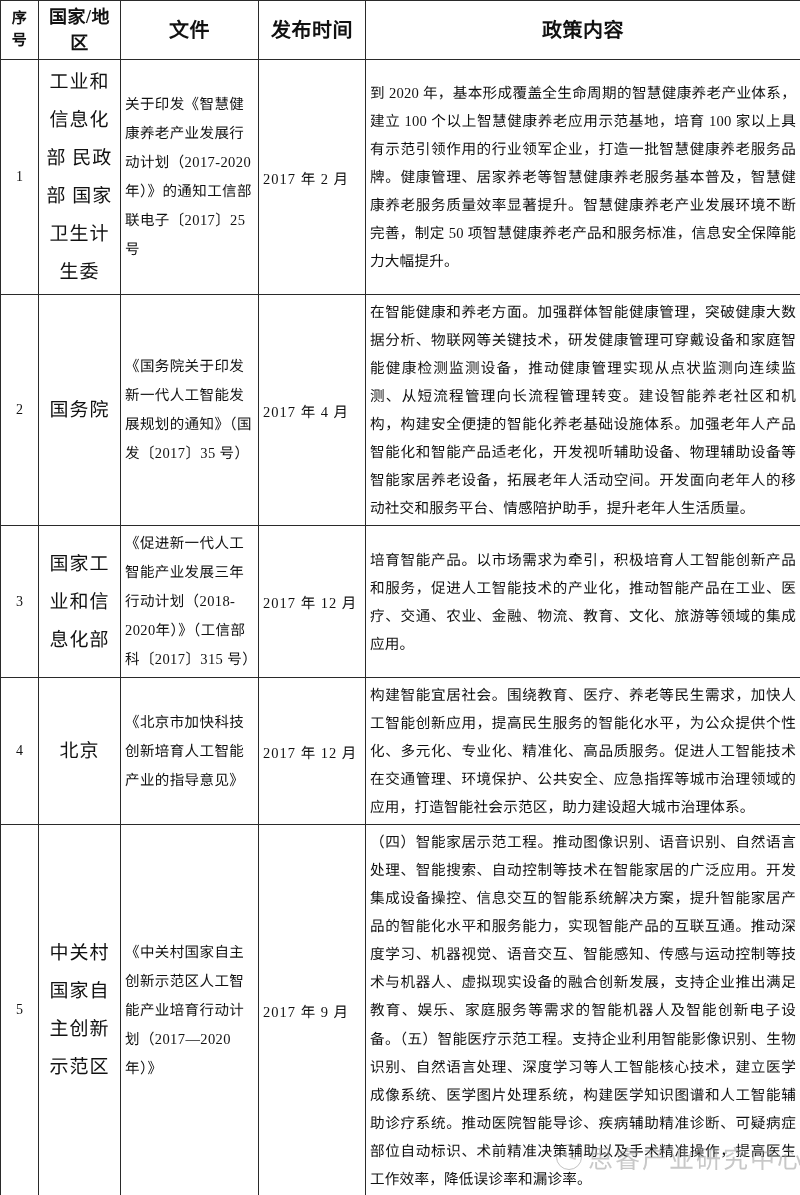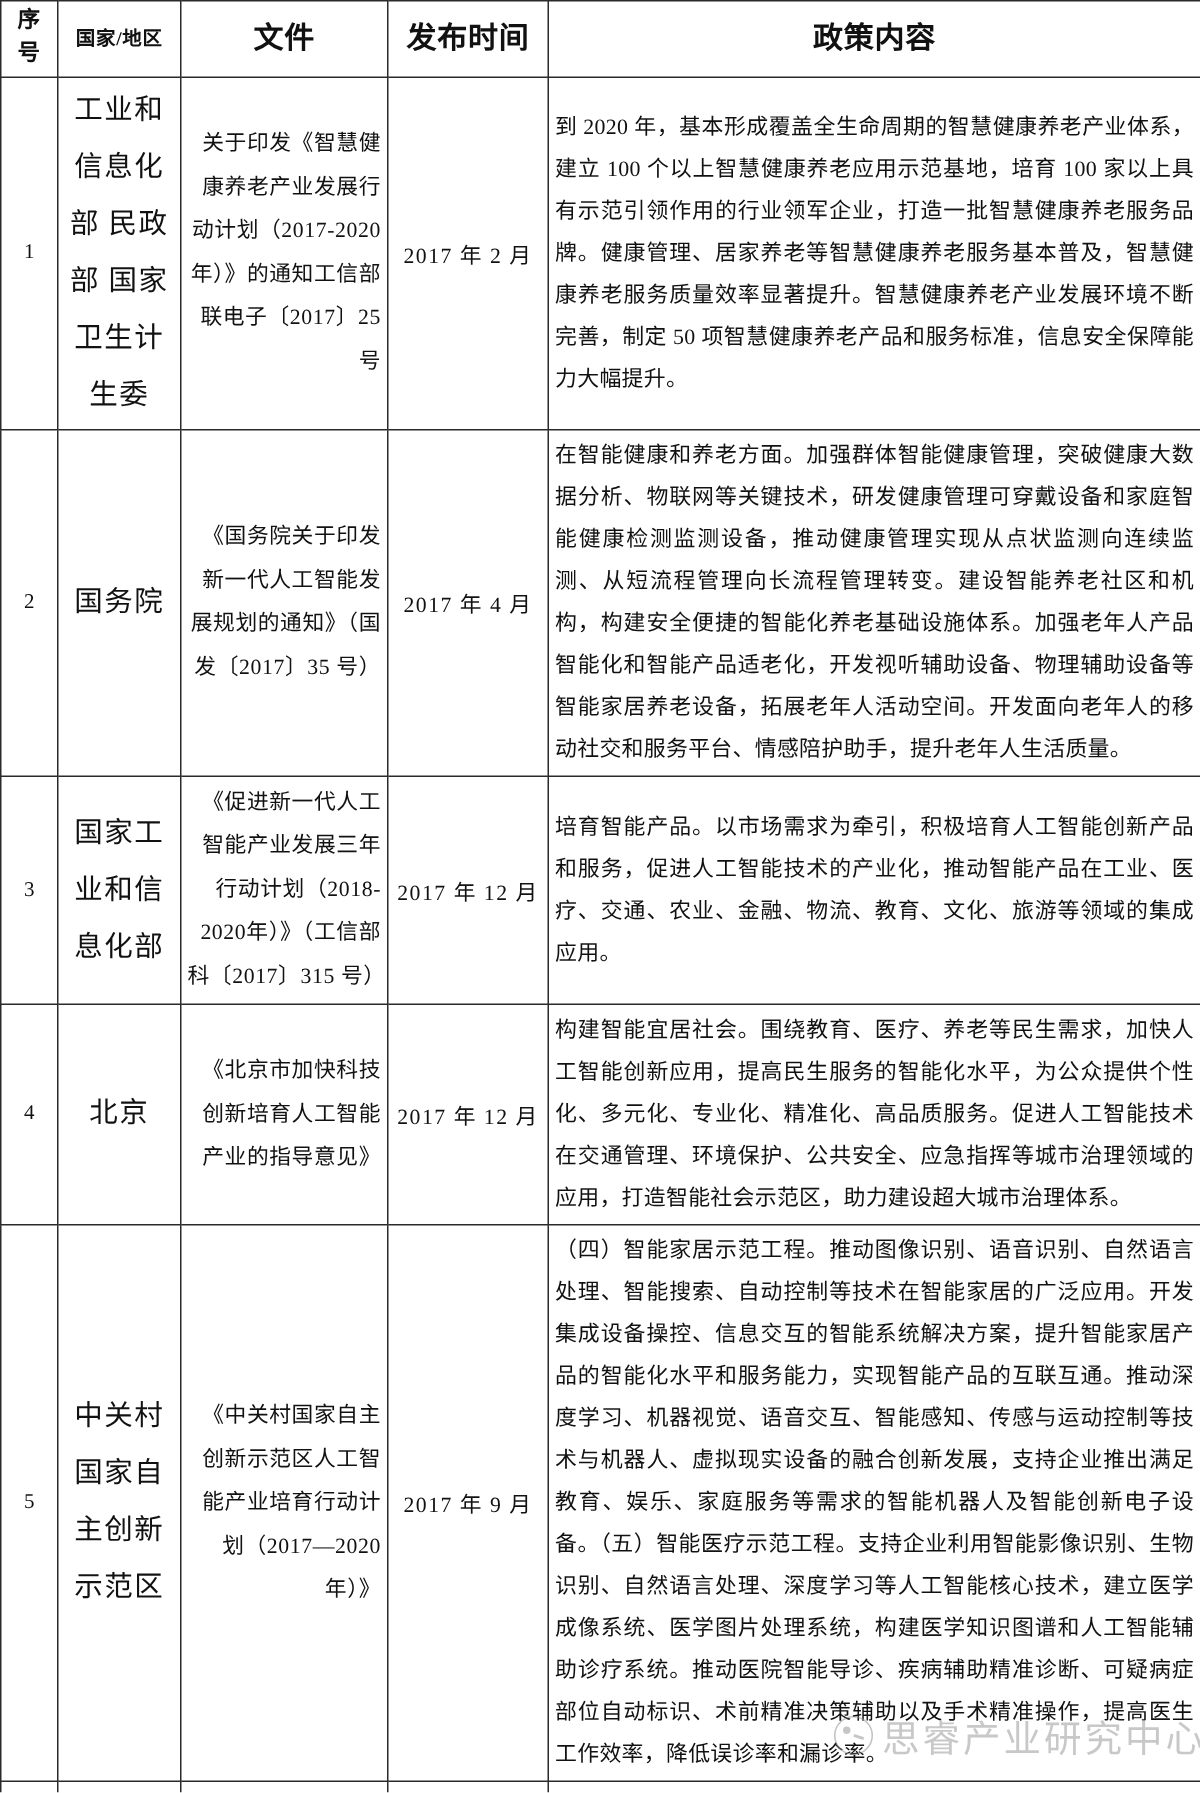--- a/index.html
+++ b/index.html
@@ -42,42 +42,42 @@
   thead th {
     background: #dcd8c6;
     font-weight: bold;
     font-size: 20px;
     text-align: center;
     line-height: 1.45;
     height: 44px;
     letter-spacing: 0.5px;
   }
   thead th.h-seq   { font-size: 15px; }
-  thead th.h-region{ font-size: 13px; }
+  thead th.h-region{ font-size: 18px; }
 
   
   td.cell-seq {
     text-align: center;
     font-size: 14px;
     font-family: "Liberation Serif", serif;
   }
   td.cell-region {
     text-align: center;
     font-size: 19px;
     line-height: 2.0;
     letter-spacing: 1px;
   }
   td.cell-doc {
-    text-align: right;
+    text-align: left;
     font-size: 14.5px;
     line-height: 2.0;
     letter-spacing: 0.4px;
   }
   td.cell-date {
-    text-align: center;
+    text-align: left;
     font-size: 14.5px;
     white-space: nowrap;
     letter-spacing: 1px;
   }
   td.cell-content {
     text-align: justify;
     text-justify: inter-ideograph;
     font-size: 14.6px;
     line-height: 1.92;
     padding: 6px 8px 6px 7px;

